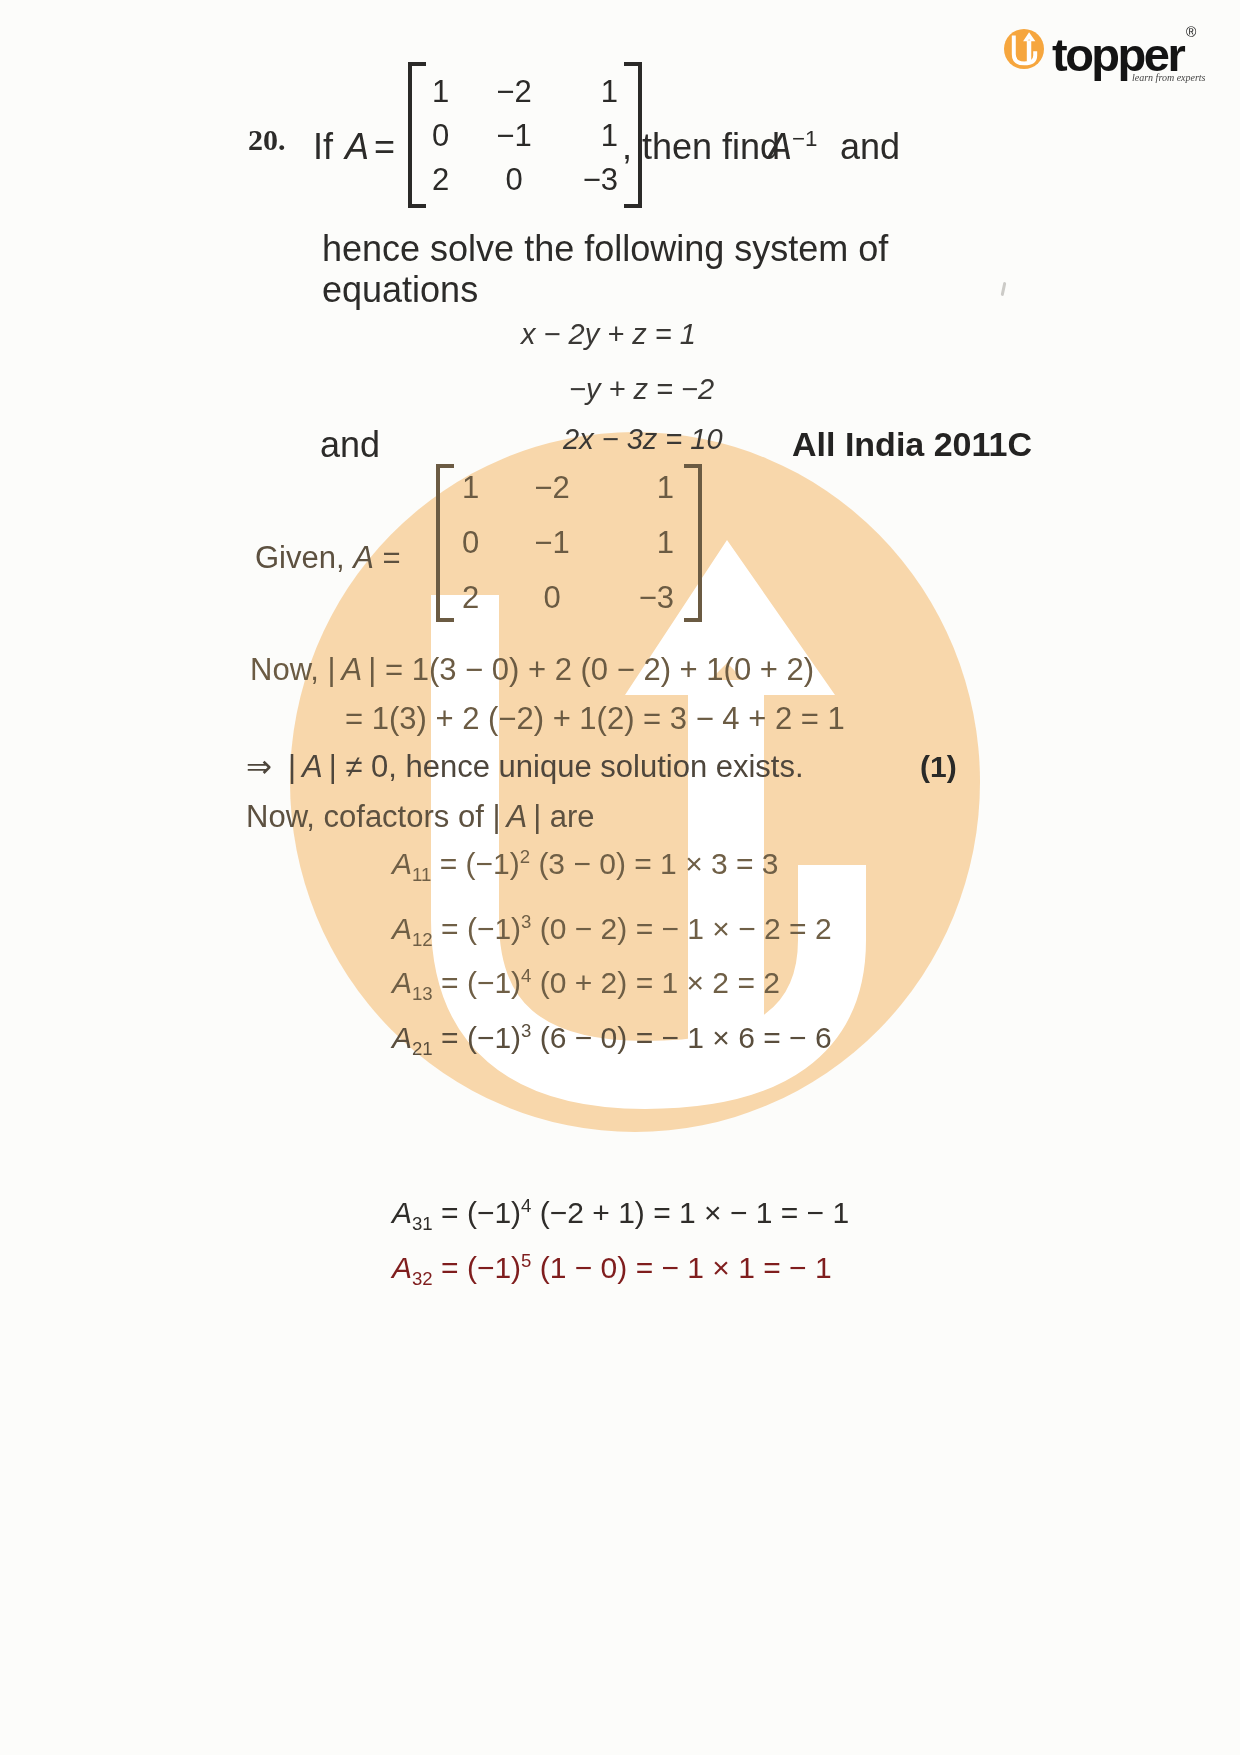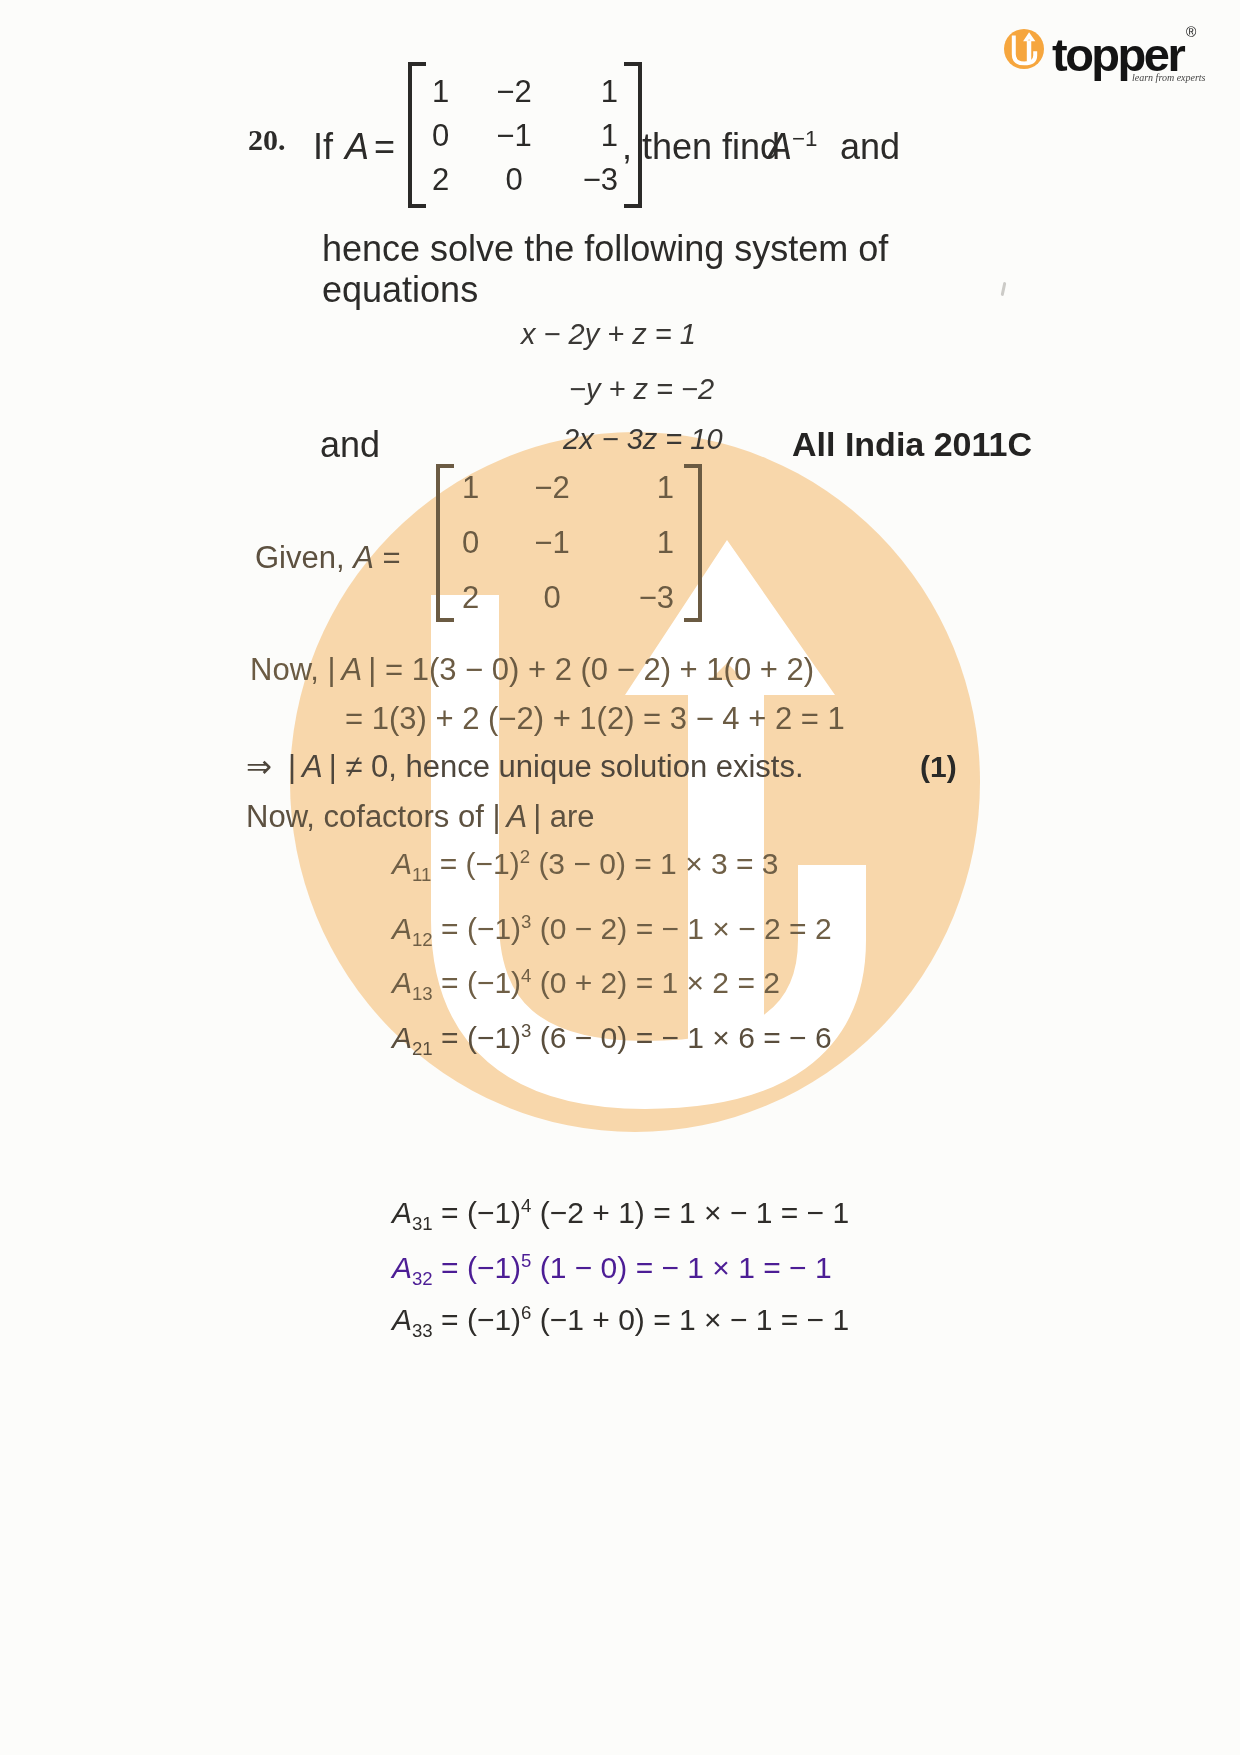--- a/index.html
+++ b/index.html
@@ -155,17 +155,16 @@
   <div class="t cof" style="left:392px;top:911px;color:#6f5f46"><span class="base">A</span><sub>12</sub><span> = (−1)</span><sup>3</sup><span> (0 − 2) = − 1 × − 2 = 2</span></div>
 
   <div class="t cof" style="left:392px;top:965px;color:#6f5f46"><span class="base">A</span><sub>13</sub><span> = (−1)</span><sup>4</sup><span> (0 + 2) = 1 × 2 = 2</span></div>
 
   <div class="t cof" style="left:392px;top:1020px;color:#5a4e3d"><span class="base">A</span><sub>21</sub><span> = (−1)</span><sup>3</sup><span> (6 − 0) = − 1 × 6 = − 6</span></div>
 
 
 
   <div class="t cof" style="left:392px;top:1195px;color:#2f2d2a"><span class="base">A</span><sub>31</sub><span> = (−1)</span><sup>4</sup><span> (−2 + 1) = 1 × − 1 = − 1</span></div>
 
-  <div class="t cof" style="left:392px;top:1250px;color:#4c1d95"><span class="base">A</span><sub>32</sub><span> = (−1)</span><sup>5</sup><span> (1 − 0) = − 1 × 1 = − 1</span></div>
+  <div class="t cof" style="left:392px;top:1250px;color:#7f1d1d"><span class="base">A</span><sub>32</sub><span> = (−1)</span><sup>5</sup><span> (1 − 0) = − 1 × 1 = − 1</span></div>
 
-  <div class="t cof" style="left:392px;top:1302px;color:#2f2d2a"><span class="base">A</span><sub>33</sub><span> = (−1)</span><sup>6</sup><span> (−1 + 0) = 1 × − 1 = − 1</span></div>
 
 </div>
 
 </body></html>

